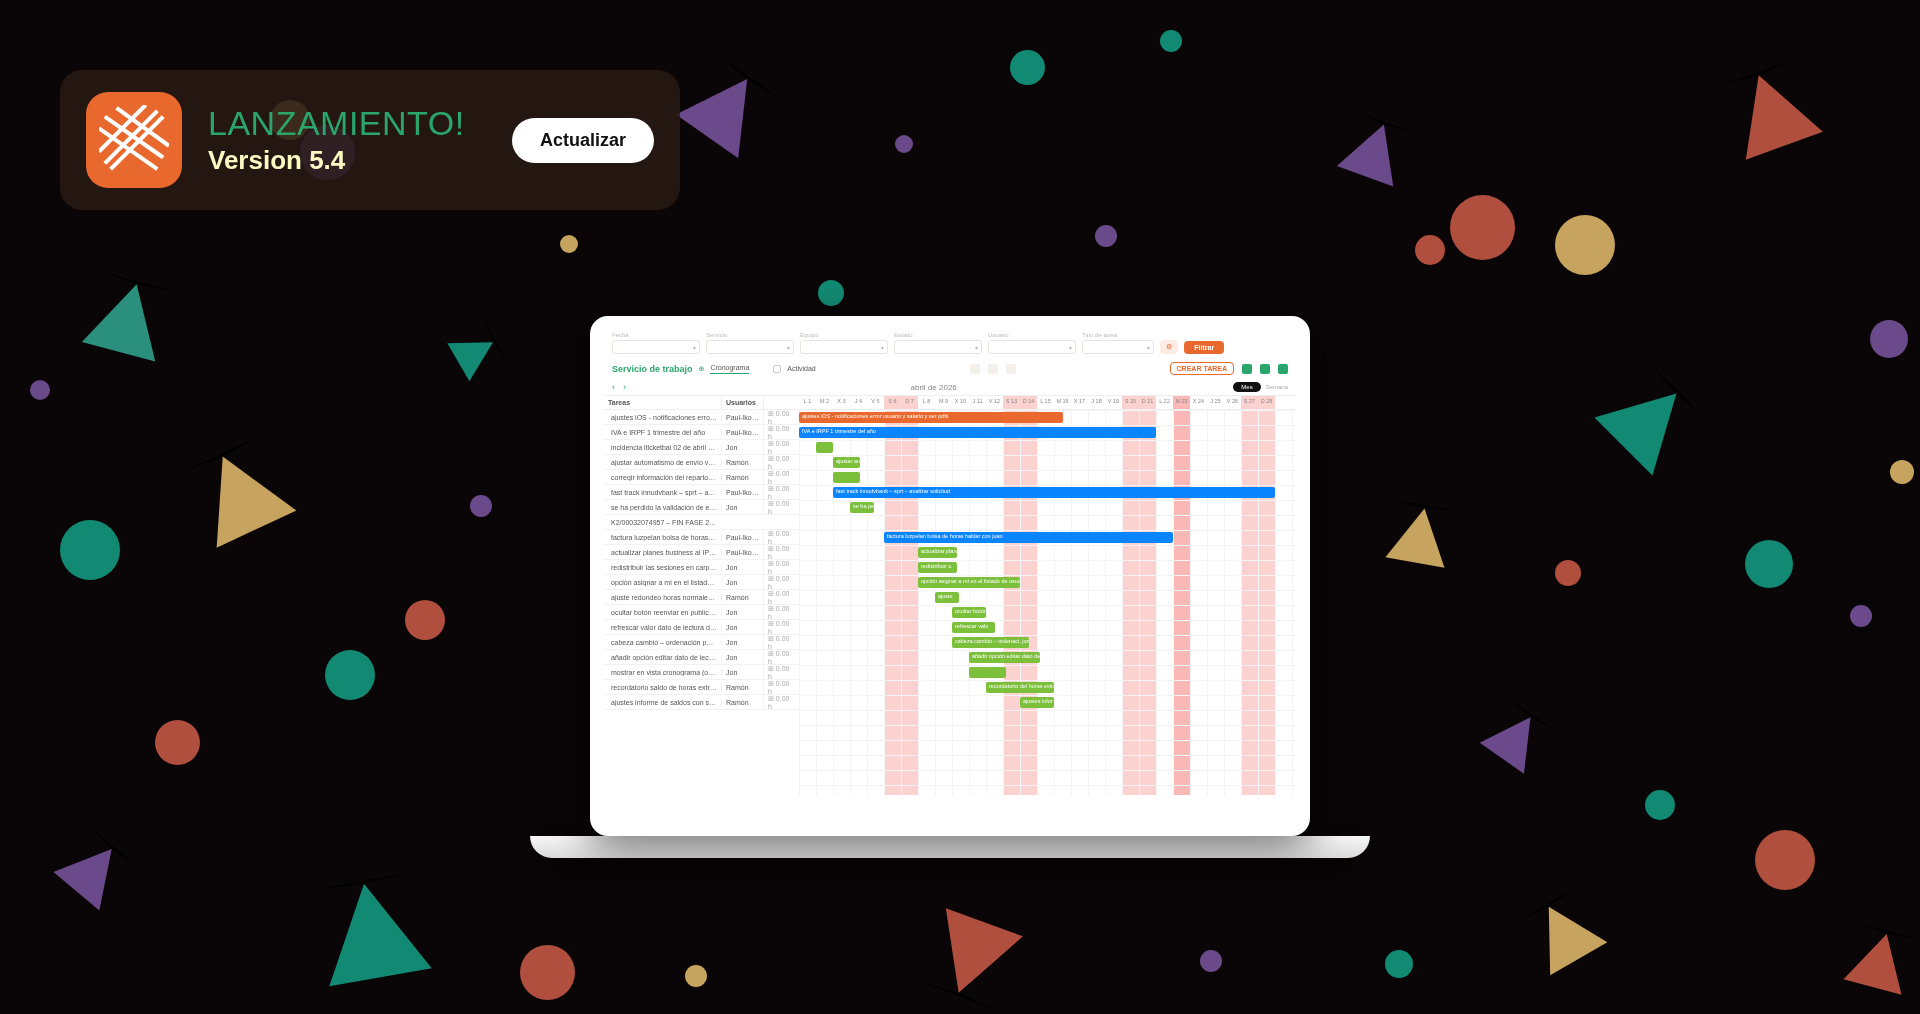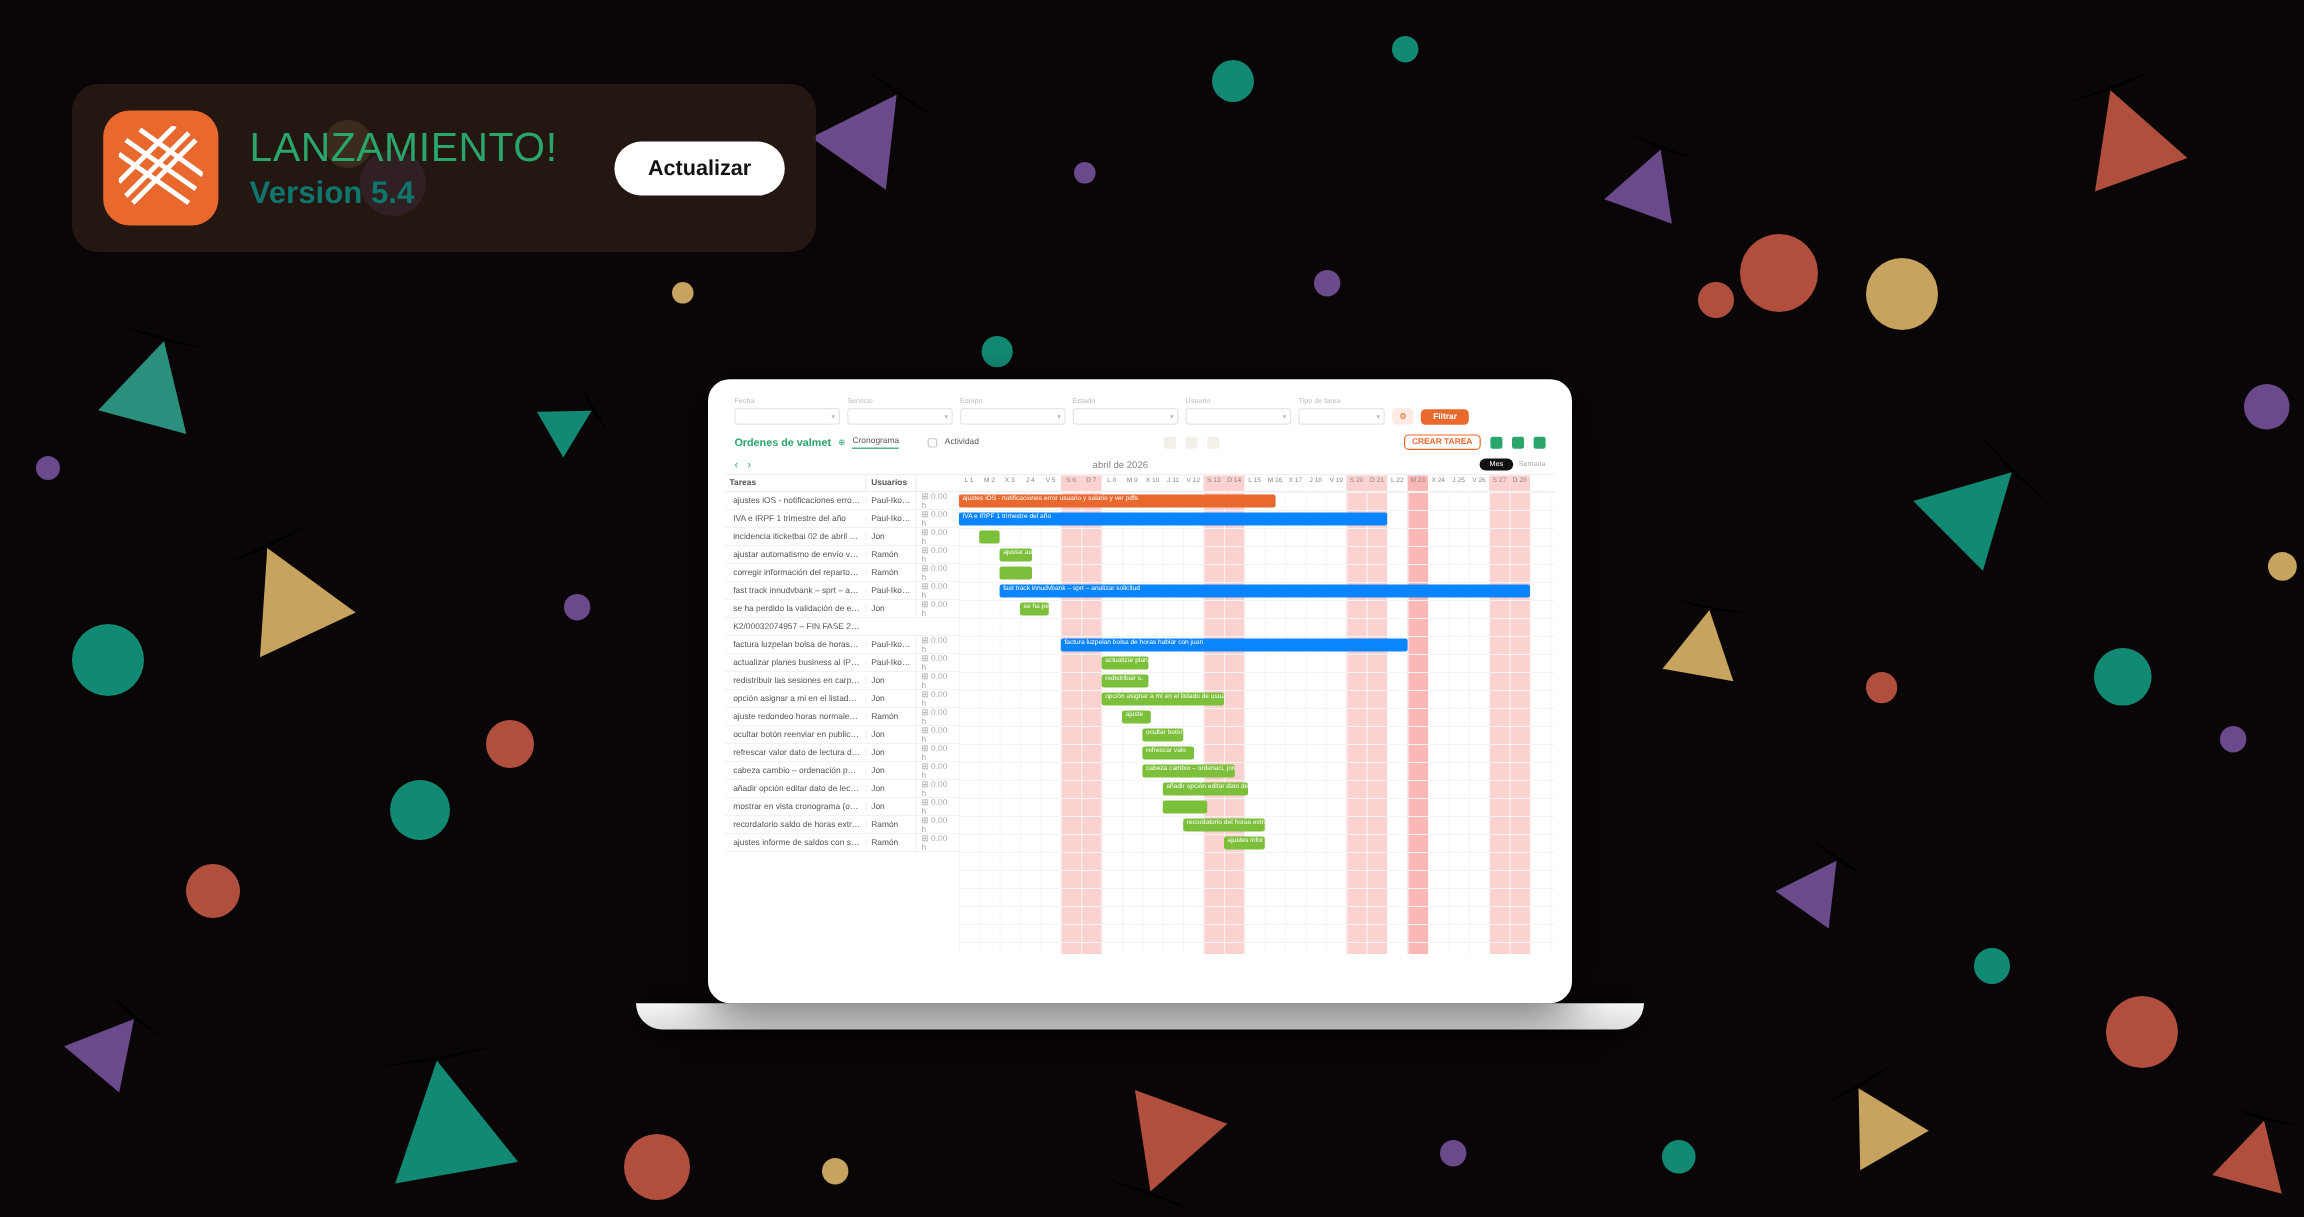--- a/index.html
+++ b/index.html
@@ -31,21 +31,21 @@
 }
 .banner .logo {
   width: 96px; height: 96px;
   background: #e8682d;
   border-radius: 22px;
   display: flex; align-items: center; justify-content: center;
 }
 .banner .logo svg { width: 70px; height: 70px; }
 .banner .txt { display: flex; flex-direction: column; gap: 2px; flex: 1; }
 .banner .t1 { color: #2aa66c; font-size: 34px; font-weight: 500; letter-spacing: .5px; }
-.banner .t2 { color: #0f766e; font-size: 26px; font-weight: 700; }
+.banner .t2 { color: #fef9c3; font-size: 26px; font-weight: 700; }
 .banner .btn {
   background: #fff; color: #111; border-radius: 999px;
   padding: 12px 28px; font-weight: 700; font-size: 18px;
   cursor: pointer; border: none;
 }
 
 
 .laptop {
   position: absolute;
   left: 590px; top: 316px;
@@ -205,21 +205,21 @@
           </div>
         <div class="fcol" style="width:72px">
             <span>Tipo de tarea</span>
             <div class="sel"></div>
           </div>
         <div class="pbtn">⚙</div>
         <div class="fbtn">Filtrar</div>
       </div>
 
       <div class="title-row">
-        <div class="title">Ordenes de valmet</div>
+        <div class="title">Servicio de trabajo</div>
         <div style="color:#2aa66c;font-size:7px">⊕</div>
         <div class="tab active">Cronograma</div>
         <div style="width:12px"></div>
         <div class="chk"></div>
         <div>Actividad</div>
         <div class="tool" style="margin-left:auto"></div>
         <div class="tool"></div>
         <div class="tool"></div>
         <div class="crear">CREAR TAREA</div>
         <div class="toolg"></div>

